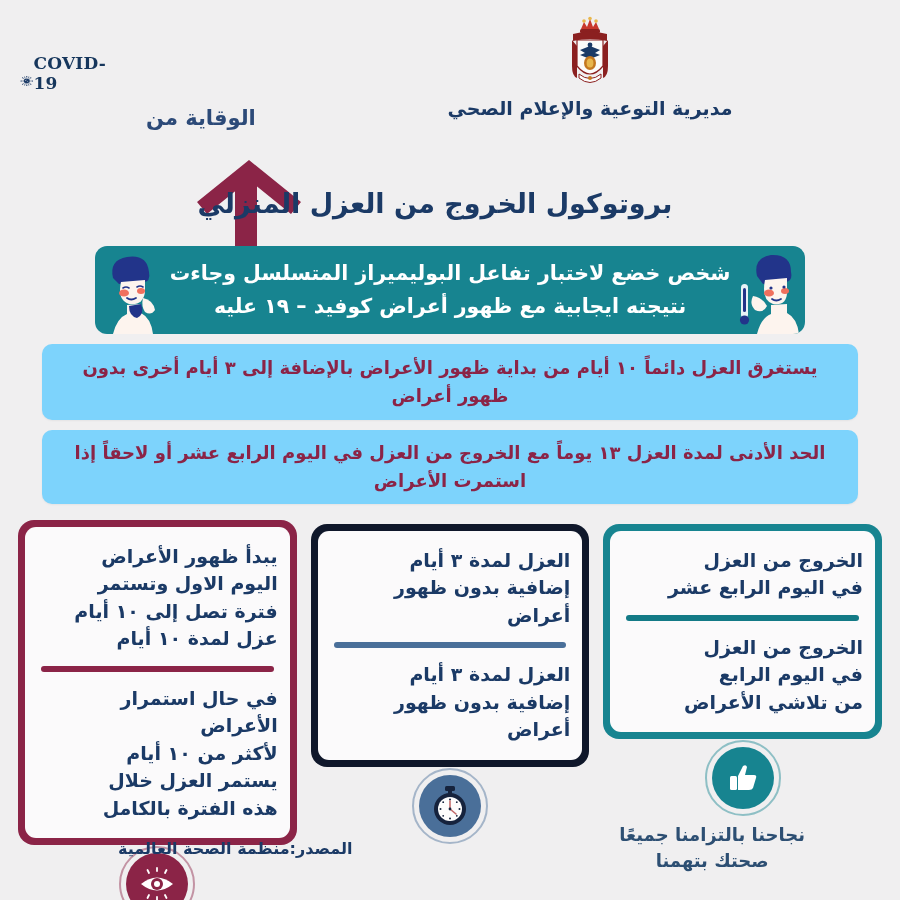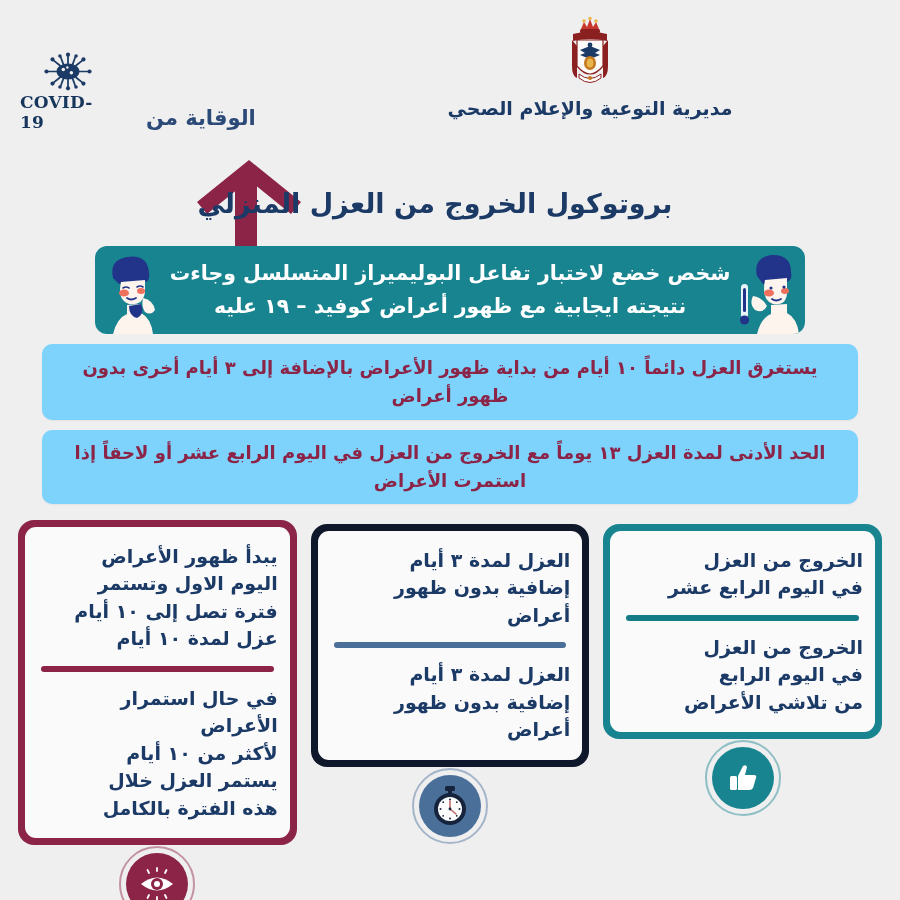--- a/index.html
+++ b/index.html
@@ -31,22 +31,21 @@
     height: 100px;
     display: flex;
     align-items: flex-end;
     direction: ltr;
   }
   .virus-mark {
     width: 86px;
     height: 80px;
     position: relative;
     display: flex;
-    flex-direction: column;
-    align-items: flex-end;
+    align-items: flex-start;
     justify-content: flex-end;
   }
   .virus-svg { display: block; }
   .covid-word {
     font-family: "DejaVu Serif", "Liberation Serif", serif;
     font-size: 17px;
     font-weight: bold;
     color: #16365c;
     letter-spacing: .2px;
     margin-top: 1px;
@@ -465,14 +464,21 @@
               <line x1="21" y1="30" x2="21" y2="33"></line>
               <line x1="13" y1="28" x2="11.5" y2="31"></line>
               <line x1="29" y1="28" x2="30.5" y2="31"></line>
             </g>
           </svg>
         </div>
       </div>
     </div>
   </div>
 
+  <div class="footer">
+    <div class="source">المصدر:منظمة الصحة العالمية</div>
+    <div class="slogan">
+      <div>نجاحنا بالتزامنا جميعًا</div>
+      <div>صحتك بتهمنا</div>
+    </div>
+  </div>
 
 </div>
 
 </body></html>

